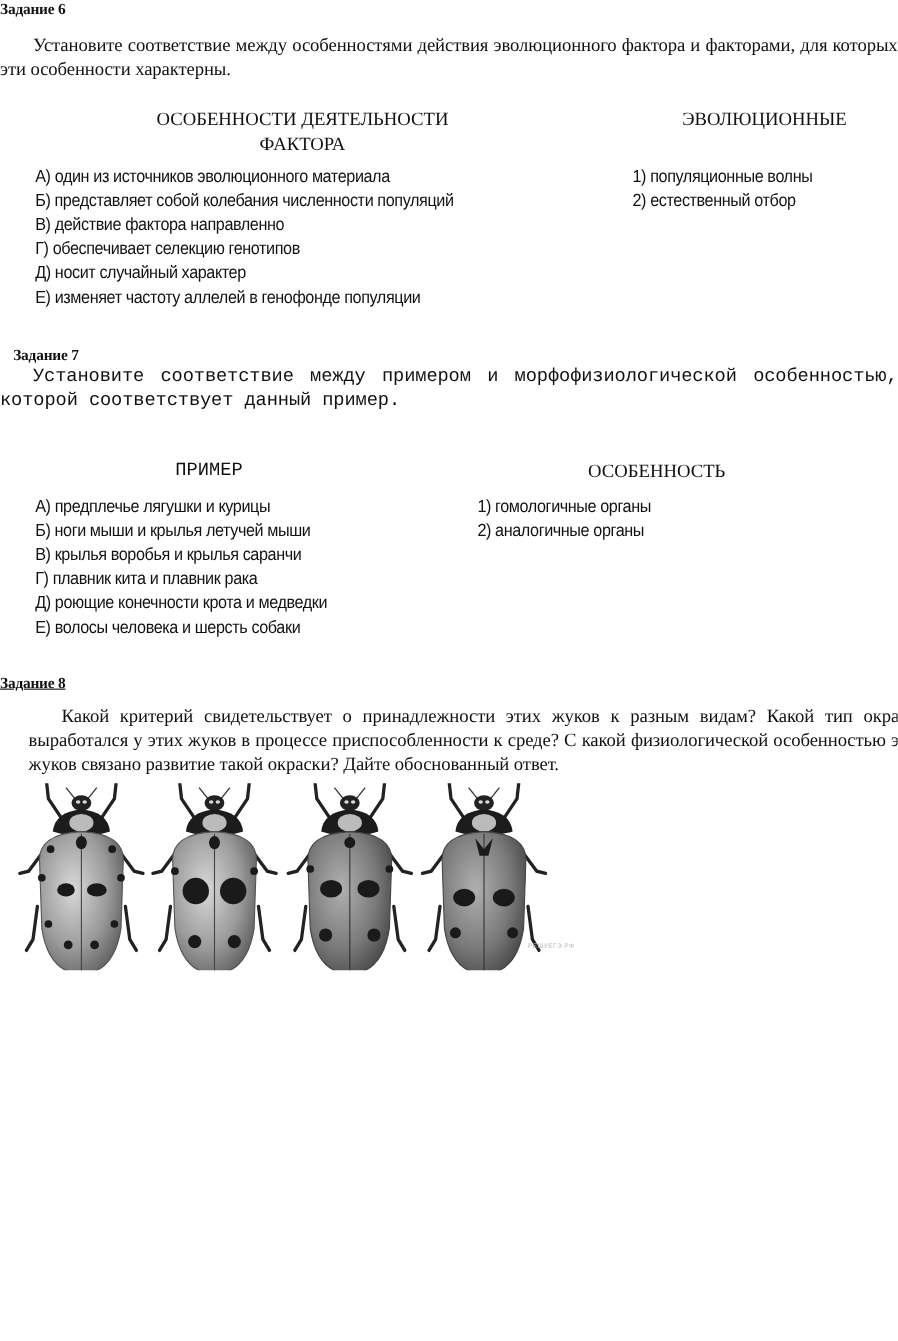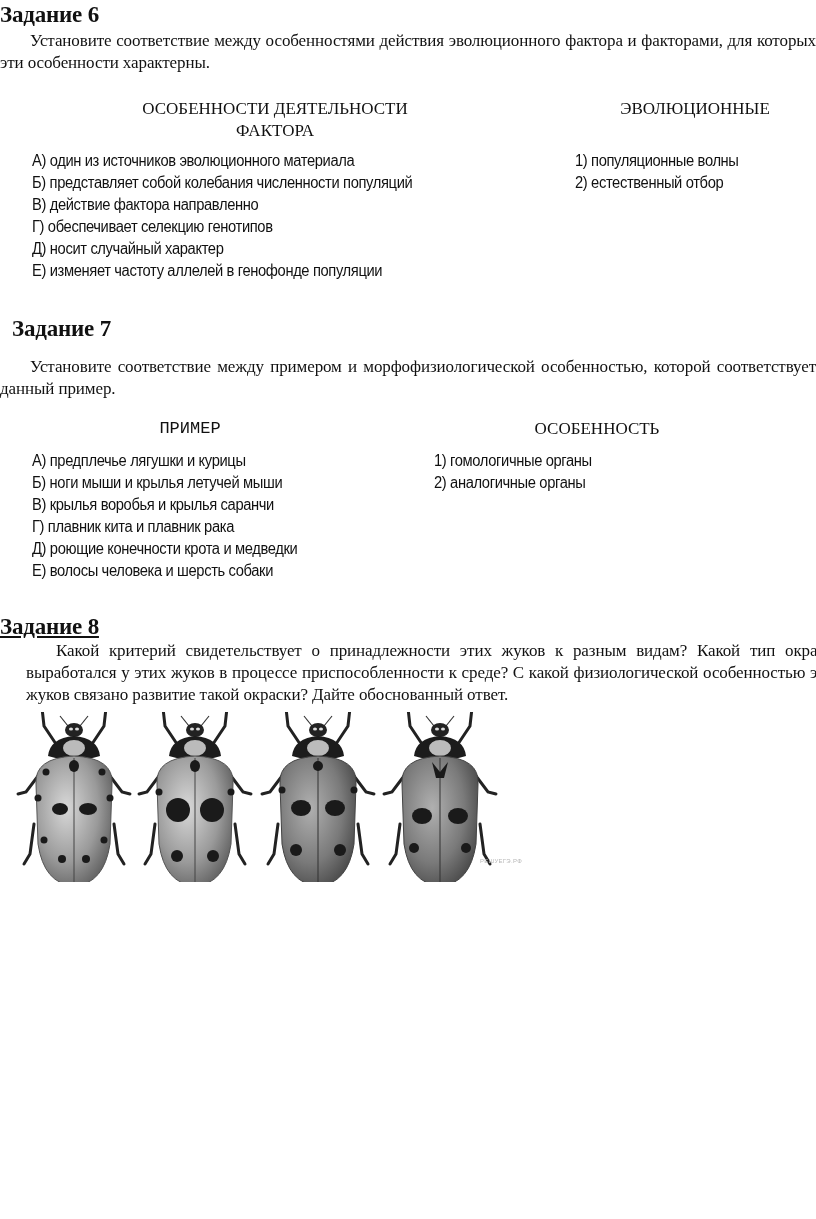--- a/index.html
+++ b/index.html
@@ -1,21 +1,21 @@
 <!DOCTYPE html>
 <html><head>
   <meta charset="utf-8">
   <style>
     html, body { margin: 0; padding: 0; background: #ffffff; }
     body {
       width: 816px; height: 1219px; position: relative; overflow: hidden;
       font-family: "Liberation Serif", serif; color: #111;
     }
     .heading {
-      position: absolute; left: 0; font-weight: bold; font-size: 23px;
+      position: absolute; left: 0; font-weight: bold; font-size: 14px;
       font-family: "Liberation Serif", serif; letter-spacing: -0.2px;
     }
     .para {
       position: absolute; left: 0; width: 816px; font-size: 17px; line-height: 22px;
       text-align: justify; text-indent: 30px; letter-spacing: -0.1px;
     }
     .colhead {
       position: absolute; font-size: 17px; line-height: 22px; text-align: center;
     }
     .item {
@@ -47,21 +47,21 @@
 <div class="item" style="left:32px; top:172px;">Б) представляет собой колебания численности популяций</div>
 <div class="item" style="left:32px; top:194px;">В) действие фактора направленно</div>
 <div class="item" style="left:32px; top:216px;">Г) обеспечивает селекцию генотипов</div>
 <div class="item" style="left:32px; top:238px;">Д) носит случайный характер</div>
 <div class="item" style="left:32px; top:260px;">Е) изменяет частоту аллелей в генофонде популяции</div>
 
 <div class="item" style="left:575px; top:150px;">1) популяционные волны</div>
 <div class="item" style="left:575px; top:172px;">2) естественный отбор</div>
 
 <div class="heading" style="top:316px;padding-left:12px;">Задание 7</div>
-<div class="para" style="top:356px;">Установите соответствие между примером и морфофизиологической особенностью, которой соответствует данный пример.</div>
+<div class="para" style="top:332px;font-family:Liberation Mono, monospace;">Установите соответствие между примером и морфофизиологической особенностью, которой соответствует данный пример.</div>
 
 <div class="colhead" style="left:100px; width:180px; top:418px;font-family:Liberation Mono, monospace;">ПРИМЕР</div>
 <div class="colhead" style="left:507px; width:180px; top:418px;">ОСОБЕННОСТЬ</div>
 
 <div class="item" style="left:32px; top:450px;">А) предплечье лягушки и курицы</div>
 <div class="item" style="left:32px; top:472px;">Б) ноги мыши и крылья летучей мыши</div>
 <div class="item" style="left:32px; top:494px;">В) крылья воробья и крылья саранчи</div>
 <div class="item" style="left:32px; top:516px;">Г) плавник кита и плавник рака</div>
 <div class="item" style="left:32px; top:538px;">Д) роющие конечности крота и медведки</div>
 <div class="item" style="left:32px; top:560px;">Е) волосы человека и шерсть собаки</div>

